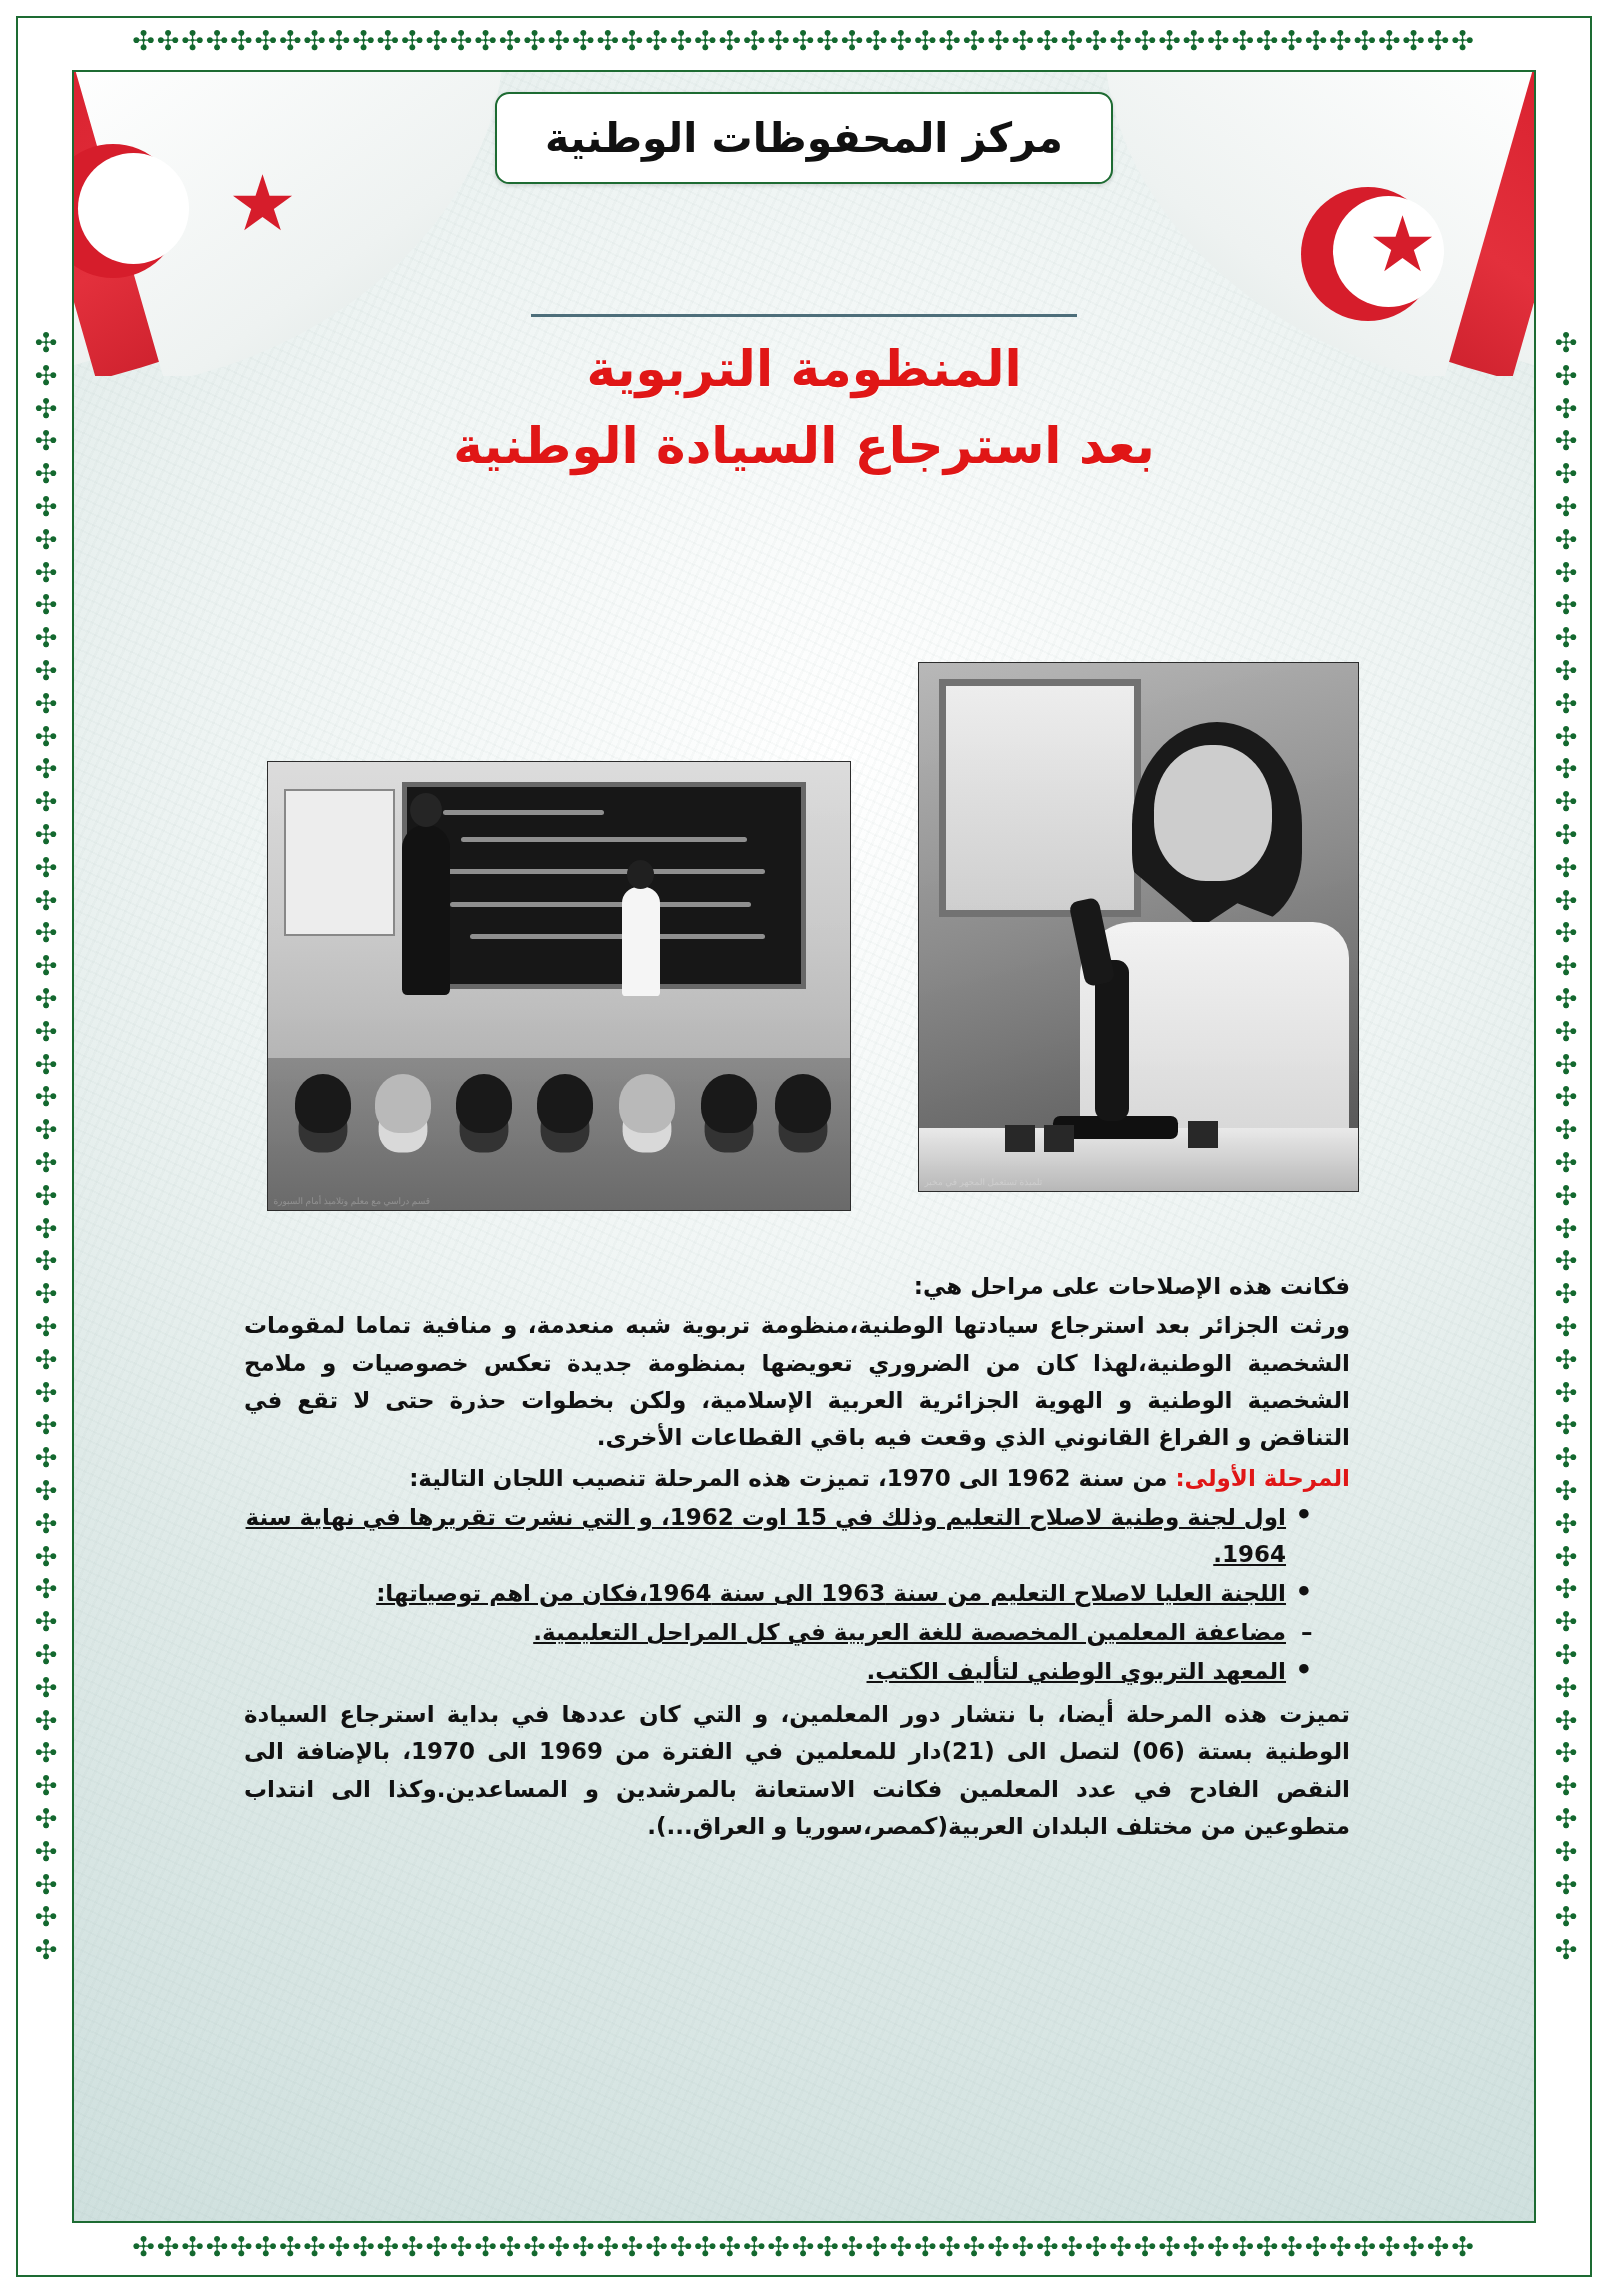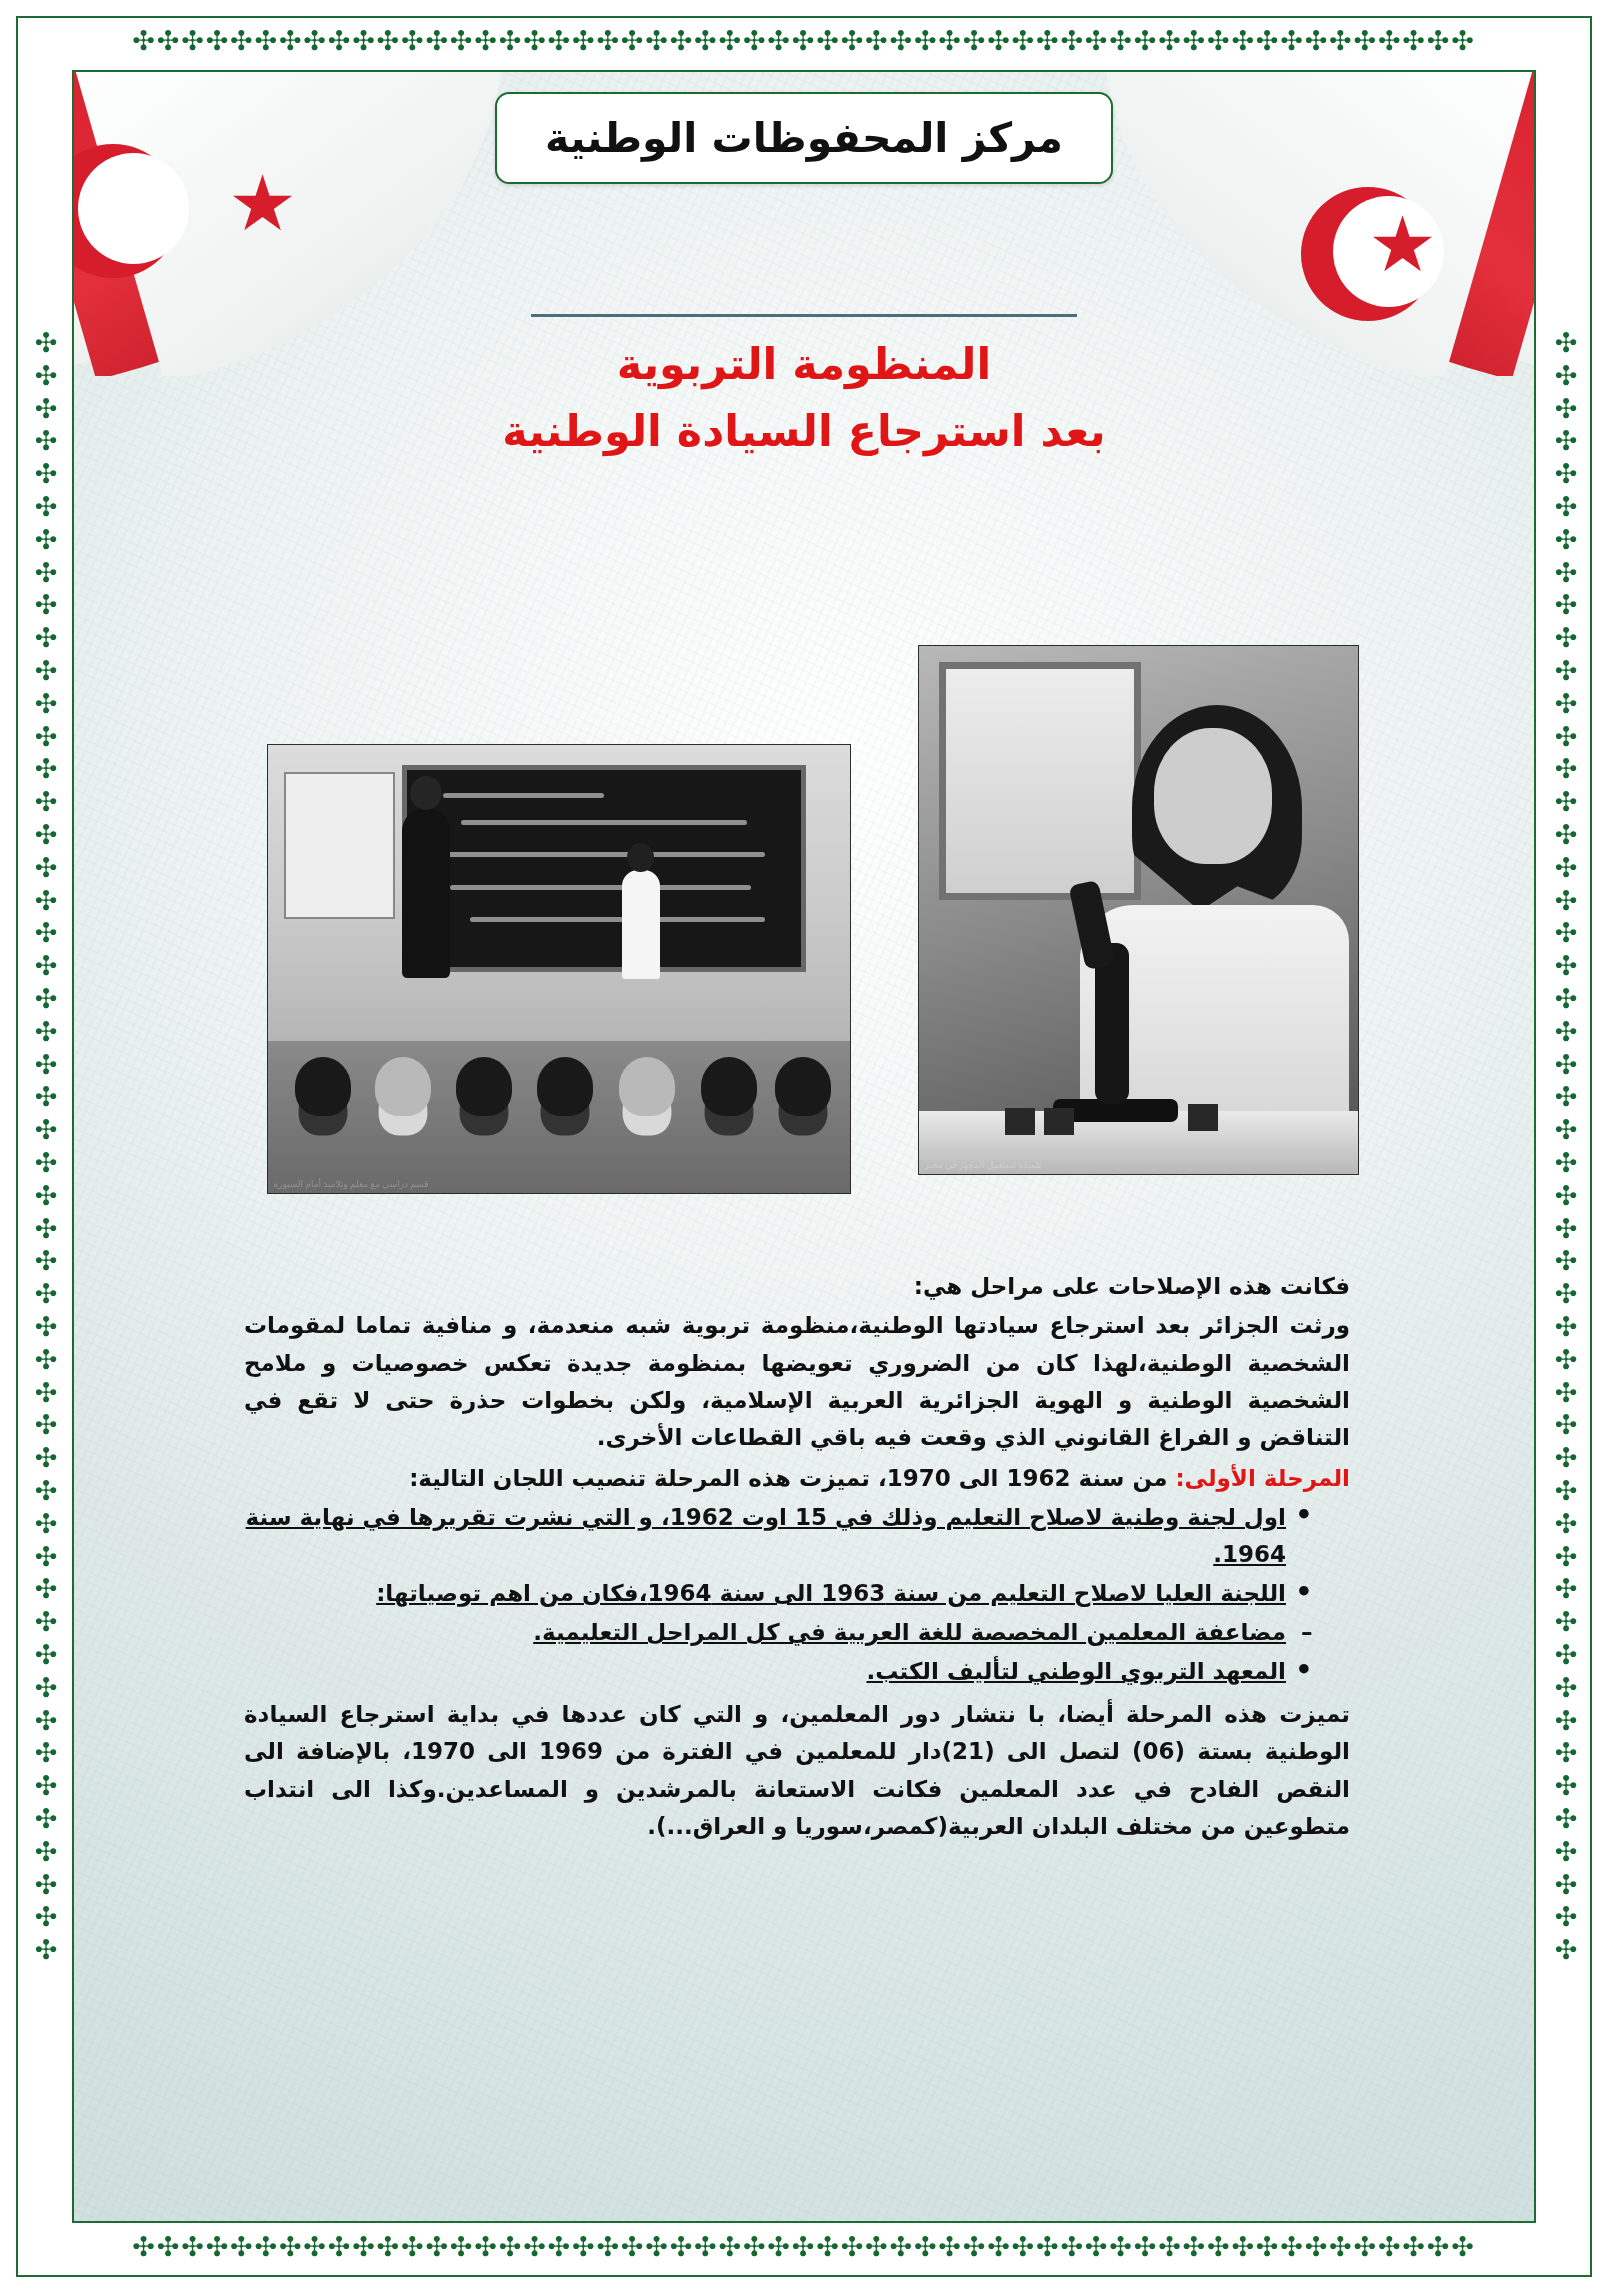--- a/index.html
+++ b/index.html
@@ -197,36 +197,35 @@
     z-index: 5;
   }
   .title-rule {
     width: 546px;
     height: 2.7px;
     background: #4d6e7a;
     margin: 0 auto 14.3px auto;
   }
   .title-line {
     color: #e01616;
-    font-size: 43px;
+    font-size: 50px;
     font-weight: bold;
     line-height: 1.55;
     direction: rtl;
     font-family: "DejaVu Sans", sans-serif;
     text-shadow: 0 0.9px 0 rgba(255,255,255,0.6);
   }
 
   
   .photos {
     position: absolute;
-    top: 573px;
+    top: 590px;
     left: 193px;
     right: 175px;
     height: 591px;
-    font-family: Liberation Serif, serif;
   }
   .photo {
     position: absolute;
     border: 1.8px solid #2c2c2c;
     overflow: hidden;
     background: #2a2a2a;
   }
   .photo-classroom {
     left: 0;
     top: 99px;

